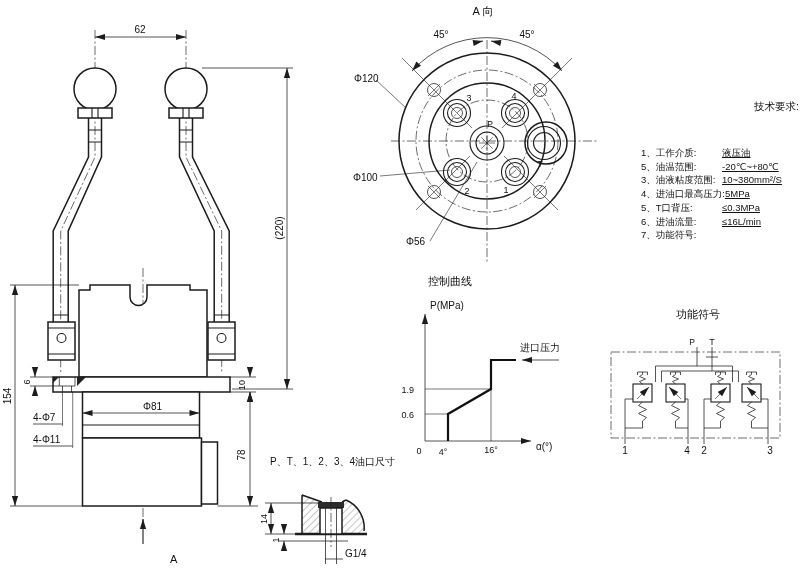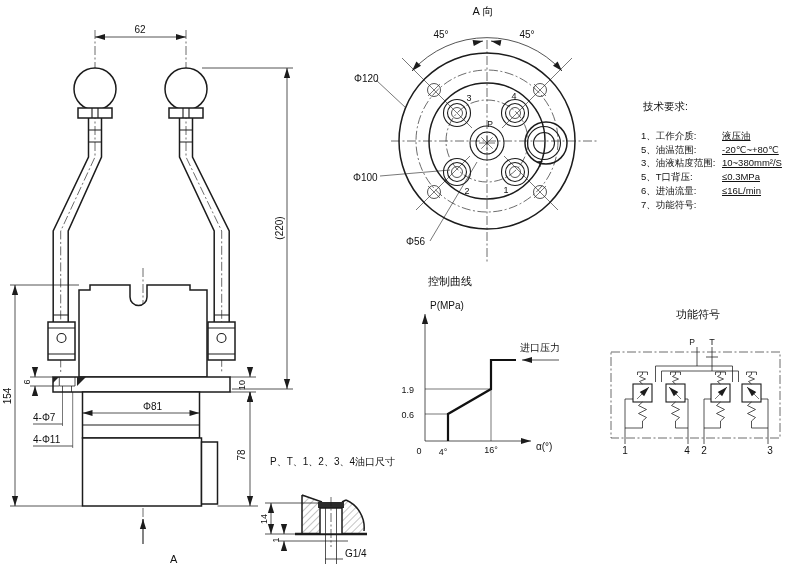--- a/index.html
+++ b/index.html
@@ -14,21 +14,21 @@
   .vt {stroke:#1c1c1c;stroke-width:0.6;fill:none;}
   .cl {stroke:#1c1c1c;stroke-width:0.65;fill:none;stroke-dasharray:9 2.5 2 2.5;}
   text{fill:#111;font-family:"Liberation Sans","DejaVu Sans",sans-serif;}
   .dim {font-size:10px;}
   .dims{font-size:9px;}
   .cjk {font-size:11px;}
   .lbl {font-size:9px;}
   .lbs {font-size:8.5px;}
   
   #tech{position:absolute;left:641px;top:100px;width:158px;color:#111;}
-  #tech .tt{font-size:10.5px;margin:0 0 15px 2px;}
+  #tech .tt{font-size:10.5px;margin:0 0 32px 2px;text-align:right;}
   #tech .row{font-size:9.5px;line-height:13.7px;white-space:nowrap;text-decoration:underline;}
   #tech .lab{display:inline-block;min-width:81px;}
 </style>
 </head>
 <body>
 
 <div id="canvas">
 <svg width="800" height="570" viewBox="0 0 800 570">
   <defs>
     <marker id="mE" markerUnits="userSpaceOnUse" markerWidth="12" markerHeight="9" refX="11" refY="4.5" orient="auto">
@@ -300,17 +300,18 @@
     <line class="t" x1="284" y1="550" x2="284" y2="541" marker-end="url(#mE)"></line>
     <text class="dims" transform="translate(279,540) rotate(-90)" text-anchor="middle">1</text>
   </g>
 </svg>
 
 <div id="tech">
   <p class="tt">技术要求:</p>
   <div class="row"><span class="lab">1、工作介质:</span><span>液压油</span></div>
   <div class="row"><span class="lab">5、油温范围:</span><span>-20℃~+80℃</span></div>
   <div class="row"><span class="lab">3、油液粘度范围:</span><span>10~380mm²/S</span></div>
+  <div class="row"><span class="lab">4、进油口最高压力:</span><span>5MPa</span></div>
   <div class="row"><span class="lab">5、T口背压:</span><span>≤0.3MPa</span></div>
   <div class="row"><span class="lab">6、进油流量:</span><span>≤16L/min</span></div>
   <div class="row"><span class="lab">7、功能符号:</span><span></span></div>
 </div>
 </div>
 
 </body></html>

